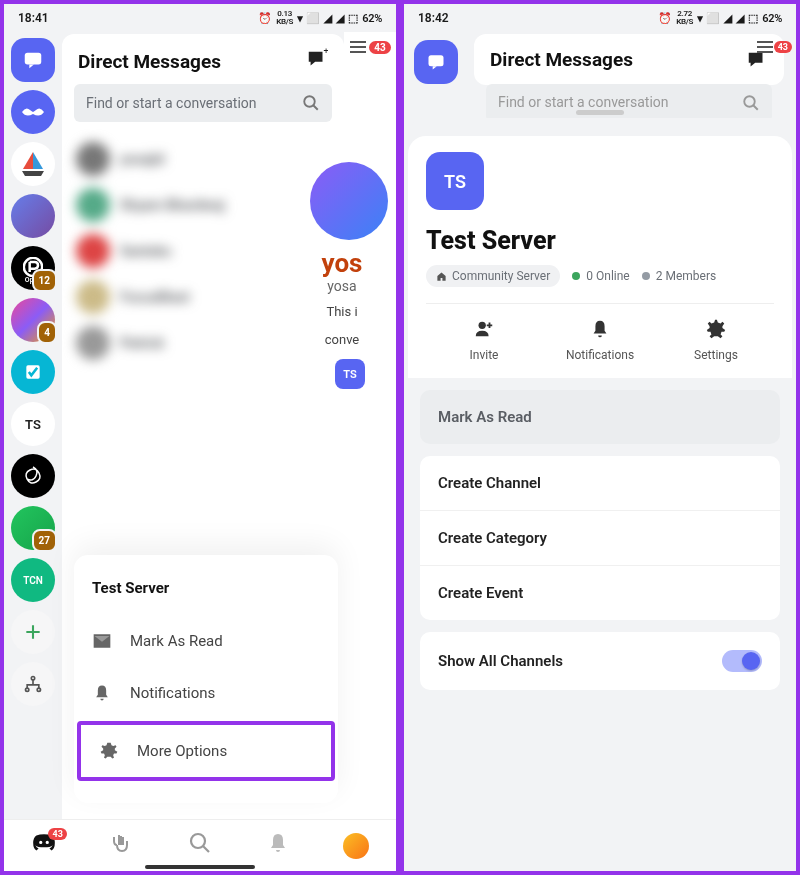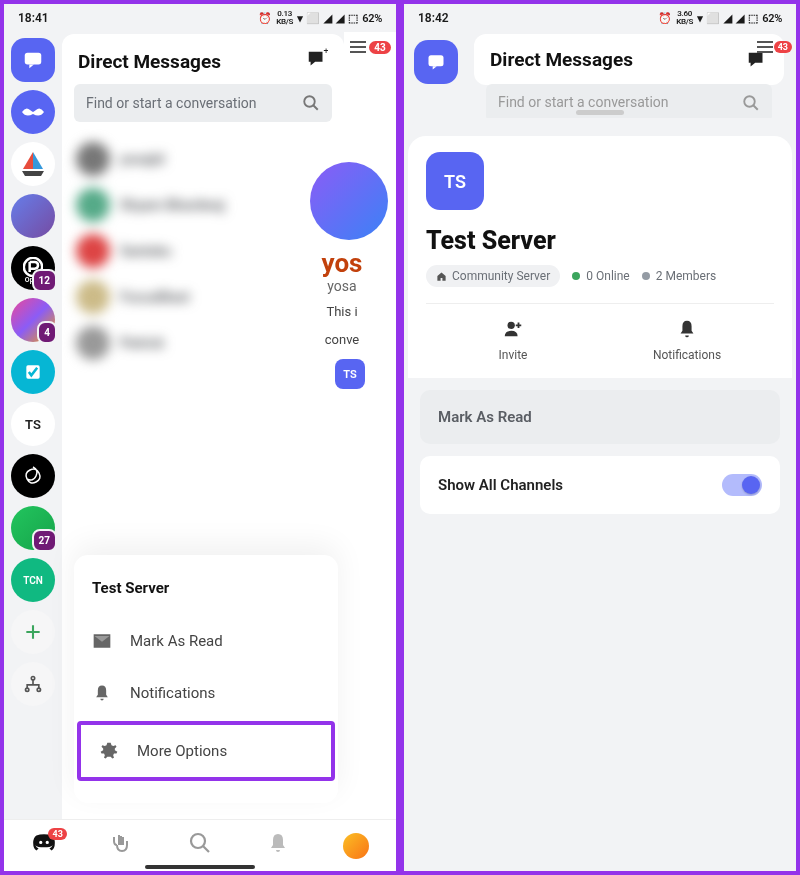--- a/index.html
+++ b/index.html
@@ -17,21 +17,21 @@
 .server-rail { width: 58px; background: #f2f3f5; padding: 6px 0; overflow: hidden; display: flex; flex-direction: column; gap: 8px; align-items: center; }
 .server-circle { width: 44px; height: 44px; border-radius: 50%; display: flex; align-items: center; justify-content: center; font-size: 13px; font-weight: 600; position: relative; background: #fff; }
 .server-circle.active { border-radius: 14px; background: #5865f2; color: #fff; font-size: 20px; }
 .server-circle.colorful { background: linear-gradient(135deg, #667eea, #764ba2); }
 .server-circle.mustache { background: #5865f2; color: #fff; }
 .server-circle.black { background: #000; color: #fff; font-size: 9px; font-weight: 600; }
 .server-circle.green { background: #10b981; color: #fff; font-size: 10px; }
 .server-circle.ts { background: #fff; color: #222; border-radius: 50%; }
 .server-circle.plus { background: #f6f6f7; color: #3ba55d; font-size: 24px; border: none; }
 .server-circle.hub { background: #f6f6f7; color: #555; }
-.server-circle .badge { position: absolute; bottom: -2px; right: -2px; background: #701a75; color: #fff; border-radius: 8px; padding: 4px 5px; font-size: 10px; font-weight: 700; border: 2px solid #f2f3f5; min-width: 18px; text-align: left; }
+.server-circle .badge { position: absolute; bottom: -2px; right: -2px; background: #a16207; color: #fff; border-radius: 8px; padding: 4px 5px; font-size: 10px; font-weight: 700; border: 2px solid #f2f3f5; min-width: 18px; text-align: left; }
 
 .dm-panel { flex: 1; background: #fff; border-radius: 12px 12px 0 0; margin-top: 2px; overflow: hidden; display: flex; flex-direction: column; }
 .dm-header { display: flex; align-items: center; justify-content: space-between; padding: 14px 16px 10px; }
 .dm-header h1 { font-size: 19px; font-weight: 700; color: #111; }
 .new-dm-icon { font-size: 18px; position: relative; }
 .searchbox { margin: 0 12px 10px; background: #ebedef; border-radius: 6px; padding: 10px 12px; display: flex; align-items: center; justify-content: space-between; color: #6a6f76; font-size: 14px; }
 .dm-list { padding: 4px 8px; filter: blur(6px); }
 .dm-item { display: flex; align-items: center; gap: 10px; padding: 6px 6px; }
 .dm-avatar { width: 34px; height: 34px; border-radius: 50%; background: #888; }
 .dm-name { color: #4a4d52; font-size: 14px; font-weight: 500; }
@@ -292,21 +292,21 @@
     </div>
   </div>
   <div class="home-handle"></div>
 </div>
 
 <div class="frame right">
   <div class="statusbar">
     <span>18:42</span>
     <div class="icons">
       <span>⏰</span>
-      <span style="font-size:8px;line-height:1;text-align:center;"><span>3.60</span><br><span>KB/S</span></span>
+      <span style="font-size:8px;line-height:1;text-align:center;"><span>2.72</span><br><span>KB/S</span></span>
       <span>▾</span>
         <span>⬜</span>
         <span>◢</span>
         <span>◢</span>
         <span>⬚</span>
       <span>62%</span>
     </div>
   </div>
 
   <div class="bg-rail">
@@ -367,30 +367,47 @@
               <path d="M18 5 V11 M15 8 H21" stroke="#333" stroke-width="2"></path>
             </svg>
           <span>Invite</span>
         </div>
         <div class="action-btn">
           <svg viewBox="0 0 24 24" fill="#333">
               <path d="M12 3 Q7 3 7 9 V14 L5 17 H19 L17 14 V9 Q17 3 12 3 M10 19 Q10 21 12 21 Q14 21 14 19"></path>
             </svg>
           <span>Notifications</span>
         </div>
+        <div class="action-btn">
+          <svg viewBox="0 0 24 24" fill="#333">
+              <path d="M12 9 A3 3 0 1 1 12 15 A3 3 0 1 1 12 9 M11 2 H13 L14 5 L17 6 L19 4 L21 6 L19 9 V11 L22 13 L21 15 L18 15 L17 18 L19 20 L17 22 L14 20 H10 L7 22 L5 20 L7 18 L6 15 L3 15 L2 13 L5 11 V9 L3 6 L5 4 L7 6 L10 5 Z"></path>
+            </svg>
+          <span>Settings</span>
+        </div>
       </div>
     </div>
 
     <div class="menu-section">
       <div class="menu-card">
         <div class="menu-row muted">
             <span>Mark As Read</span>
           </div>
       </div>
       <div class="menu-card">
         <div class="menu-row">
+            <span>Create Channel</span>
+          </div>
+        <div class="menu-row">
+            <span>Create Category</span>
+          </div>
+        <div class="menu-row">
+            <span>Create Event</span>
+          </div>
+      </div>
+      <div class="menu-card">
+        <div class="menu-row">
           <span>Show All Channels</span>
           <div class="toggle on"></div>
         </div>
       </div>
     </div>
   </div>
 </div>
 
 </body></html>

